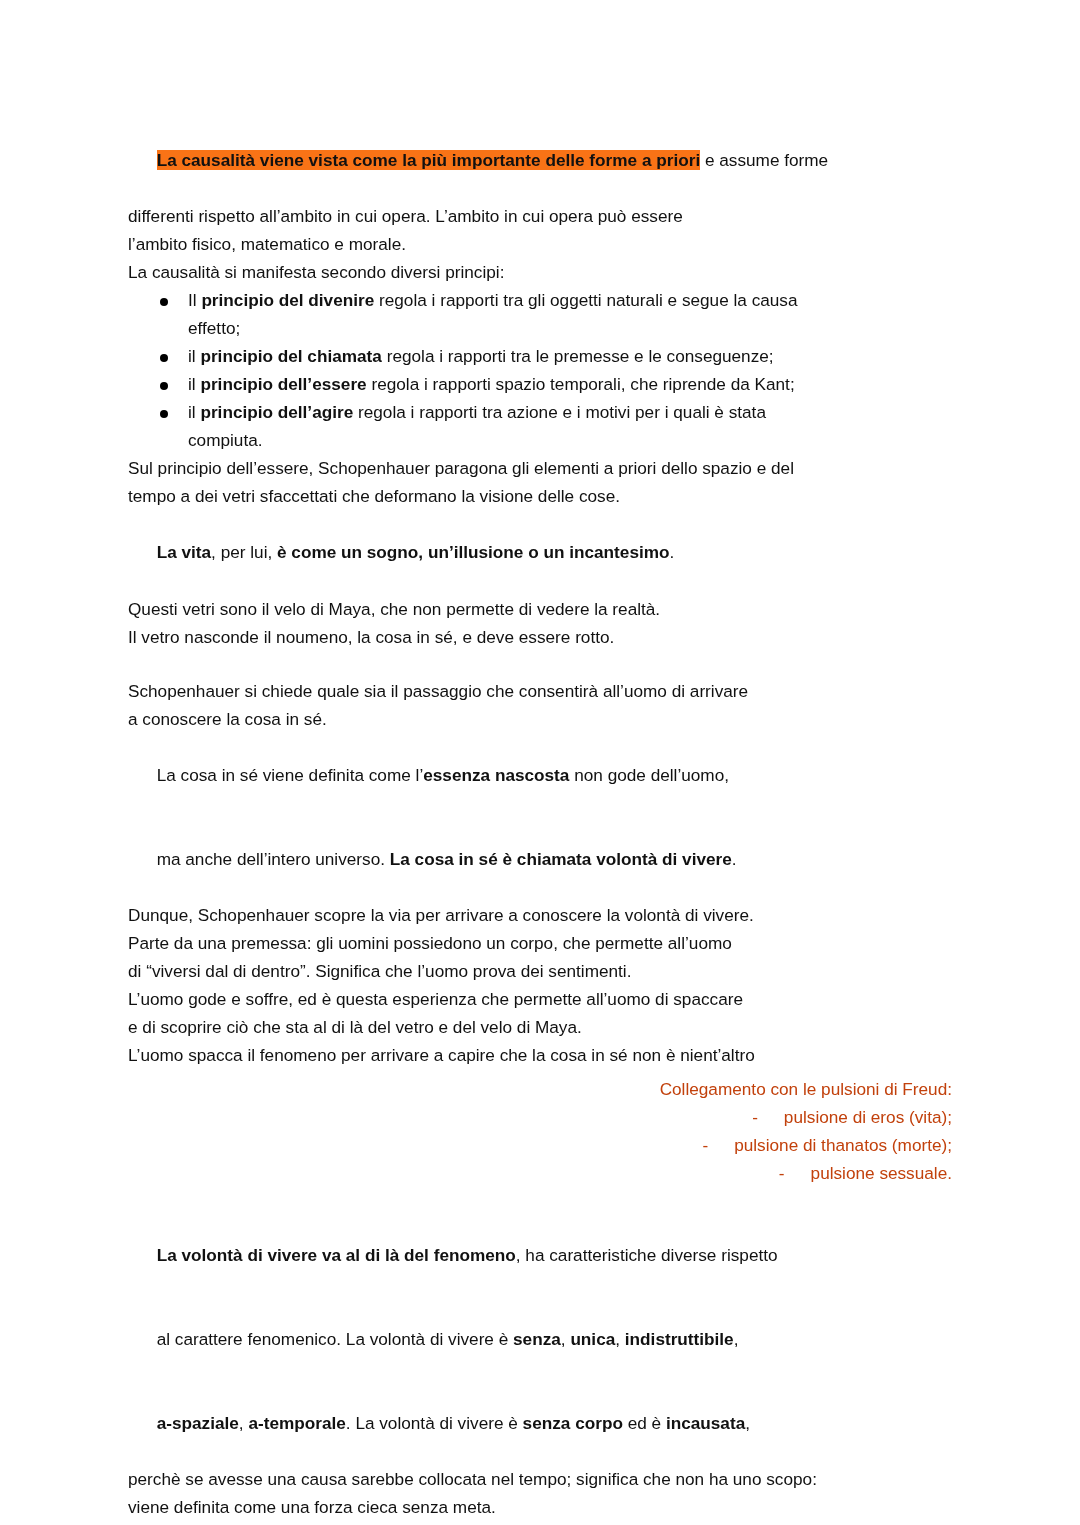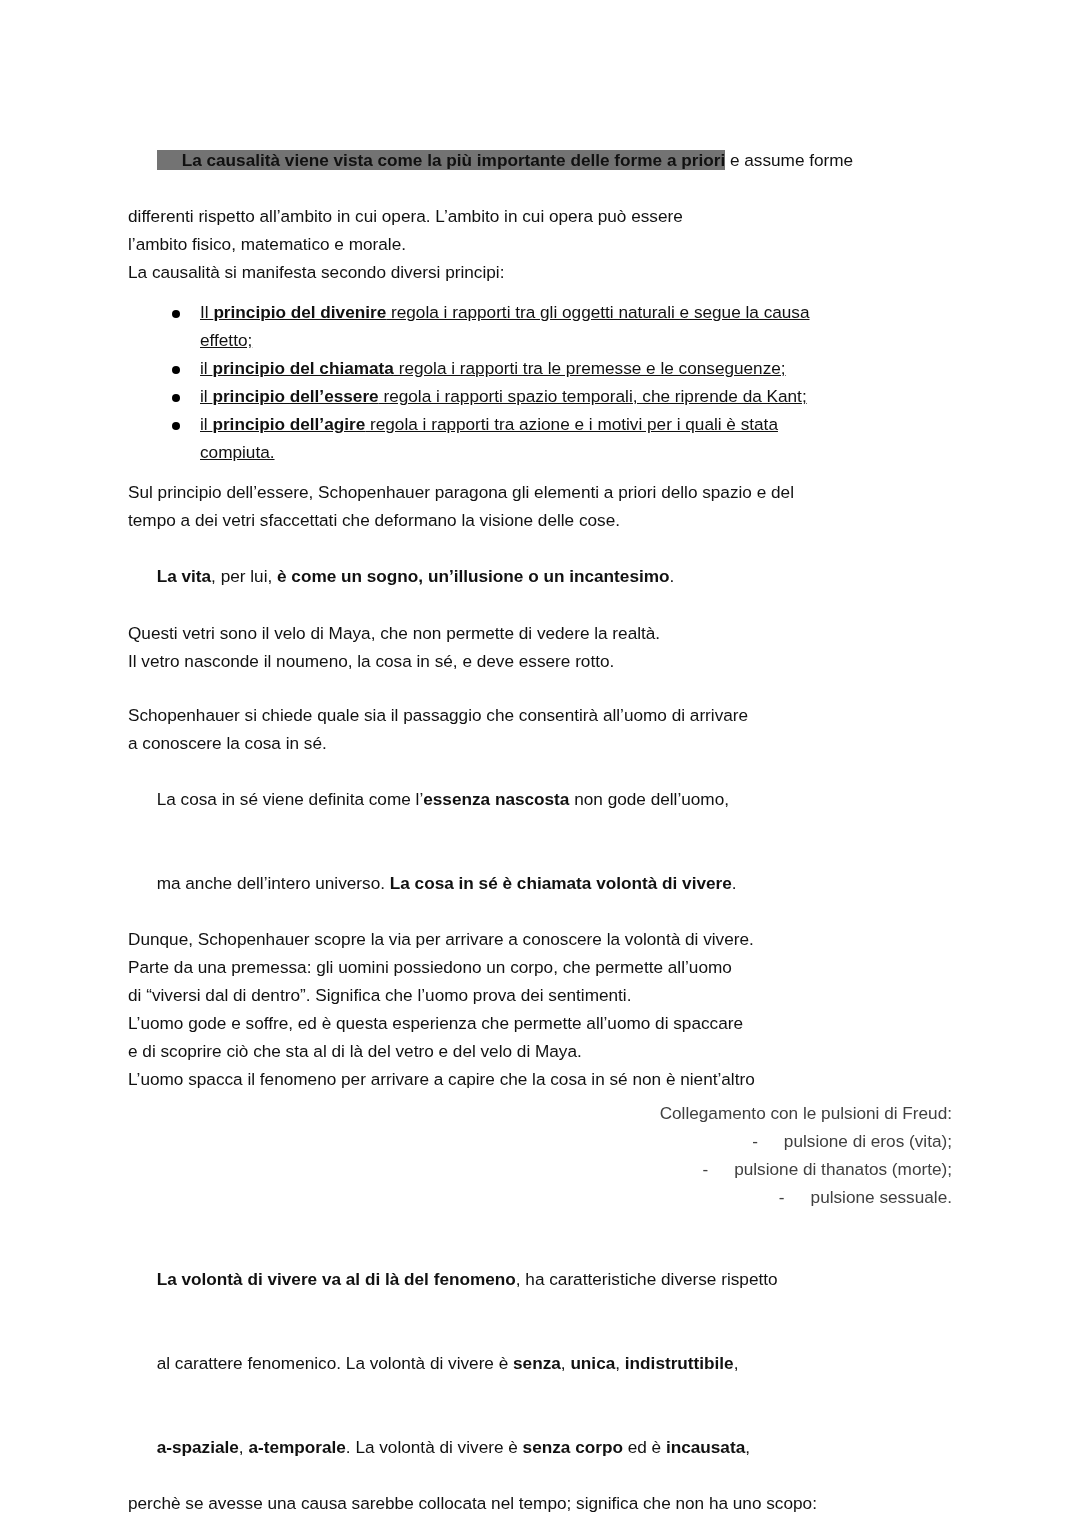--- a/index.html
+++ b/index.html
@@ -25,49 +25,47 @@
     line-height: 1.63;
     color: #111111;
   }
   .line {
     white-space: pre-wrap;
   }
   b, .b {
     font-weight: bold;
   }
   .hl {
-    background: #737373;
-    padding-left: 25px;
+    background: #f97316;
   }
   ul.bullets {
     list-style: none;
-    margin: 12px;
+    margin: 0;
     padding: 0;
-    text-decoration: underline;
   }
   ul.bullets li {
     position: relative;
     padding-left: 60px;
     margin: 0;
   }
   ul.bullets li::before {
     content: "";
     position: absolute;
     left: 32px;
     top: 12px;
     width: 8px;
     height: 8px;
     background: #000;
     border-radius: 50%;
   }
   .spacer {
     height: 26px;
   }
   .freud {
-    color: #404040;
+    color: #c2410c;
     text-align: right;
     margin-top: 6px;
   }
   .freud .fl {
     display: block;
   }
   .freud .dash {
     display: inline-block;
     margin-right: 26px;
   }

